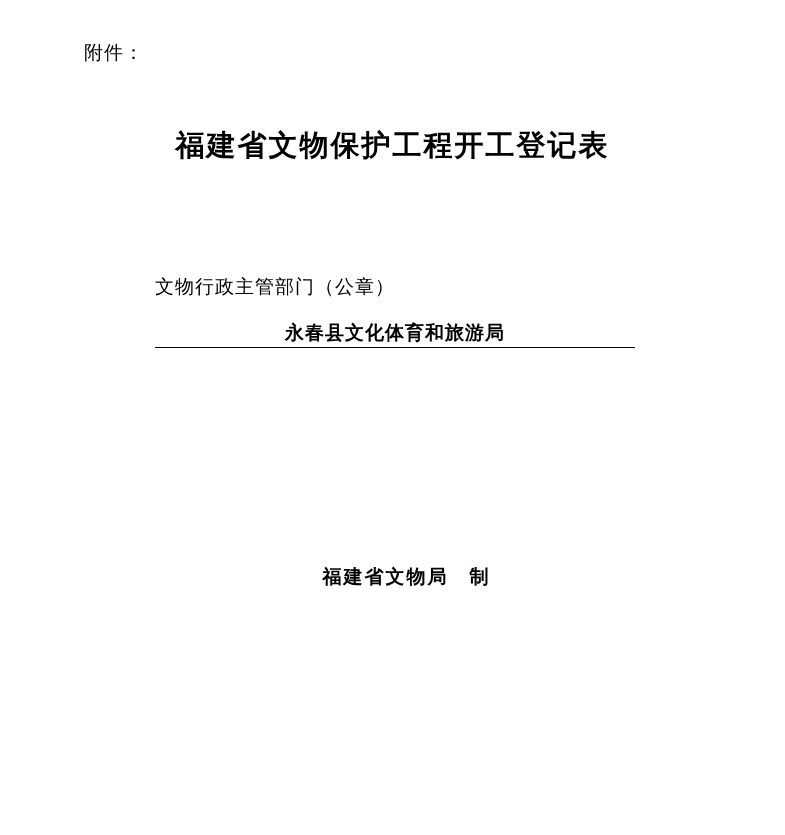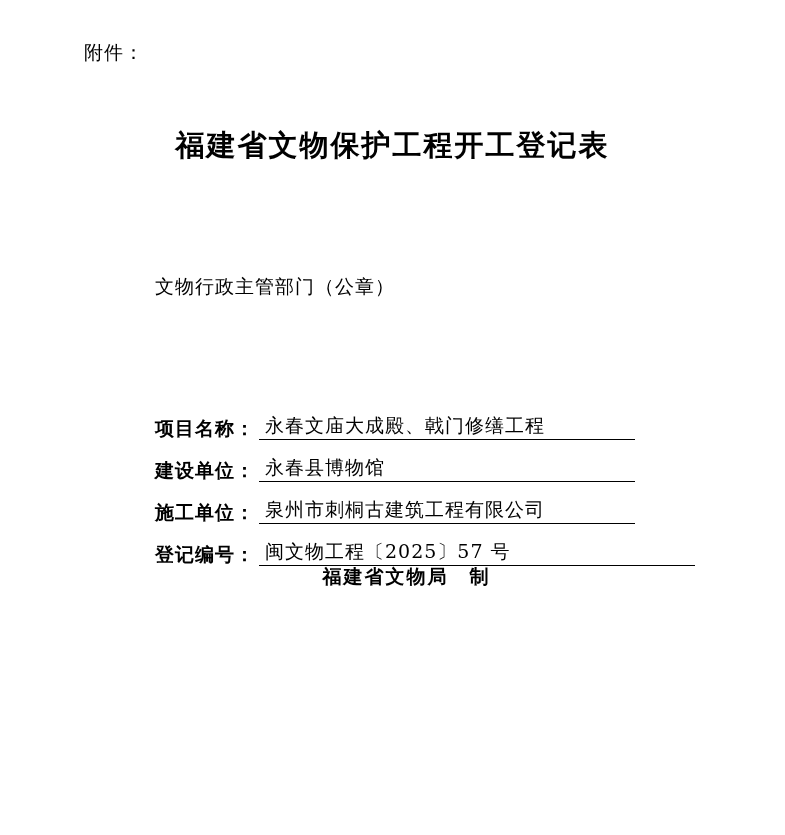--- a/index.html
+++ b/index.html
@@ -131,40 +131,20 @@
 <body>
 
 <div class="page">
 
   <div class="attachment-label">附件：</div>
 
   <div class="doc-title">福建省文物保护工程开工登记表</div>
 
   <div class="authority-heading">文物行政主管部门（公章）</div>
 
+  <div class="authority-value-row">
+    <div class="authority-value">永春县文化体育和旅游局</div>
+  </div>
 
-  <div class="fields">
-
-    <div class="field-row r1">
-      <span class="field-label">项目名称：</span>
-      <span class="field-value">永春文庙大成殿、戟门修缮工程</span>
-    </div>
-
-    <div class="field-row r2">
-      <span class="field-label">建设单位：</span>
-      <span class="field-value">永春县博物馆</span>
-    </div>
-
-    <div class="field-row r3">
-      <span class="field-label">施工单位：</span>
-      <span class="field-value">泉州市刺桐古建筑工程有限公司</span>
-    </div>
-
-    <div class="field-row r4">
-      <span class="field-label">登记编号：</span>
-      <span class="field-value">闽文物工程〔2025〕57 号</span>
-    </div>
-
-  </div>
 
   <div class="footer">福建省文物局　制</div>
 
 </div>
 
 </body></html>

